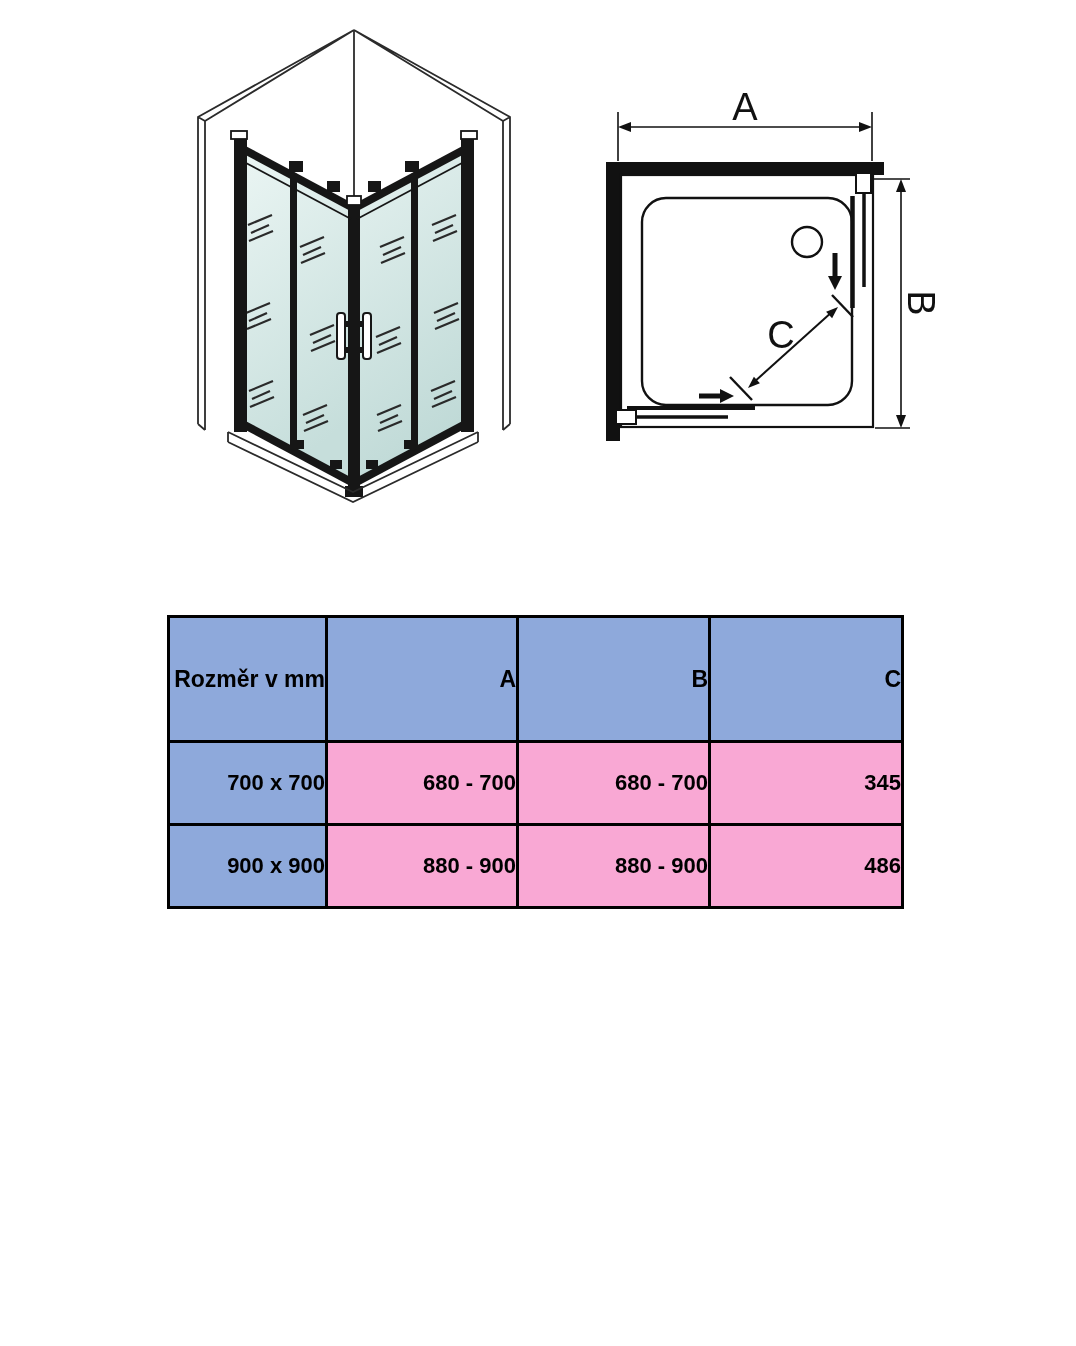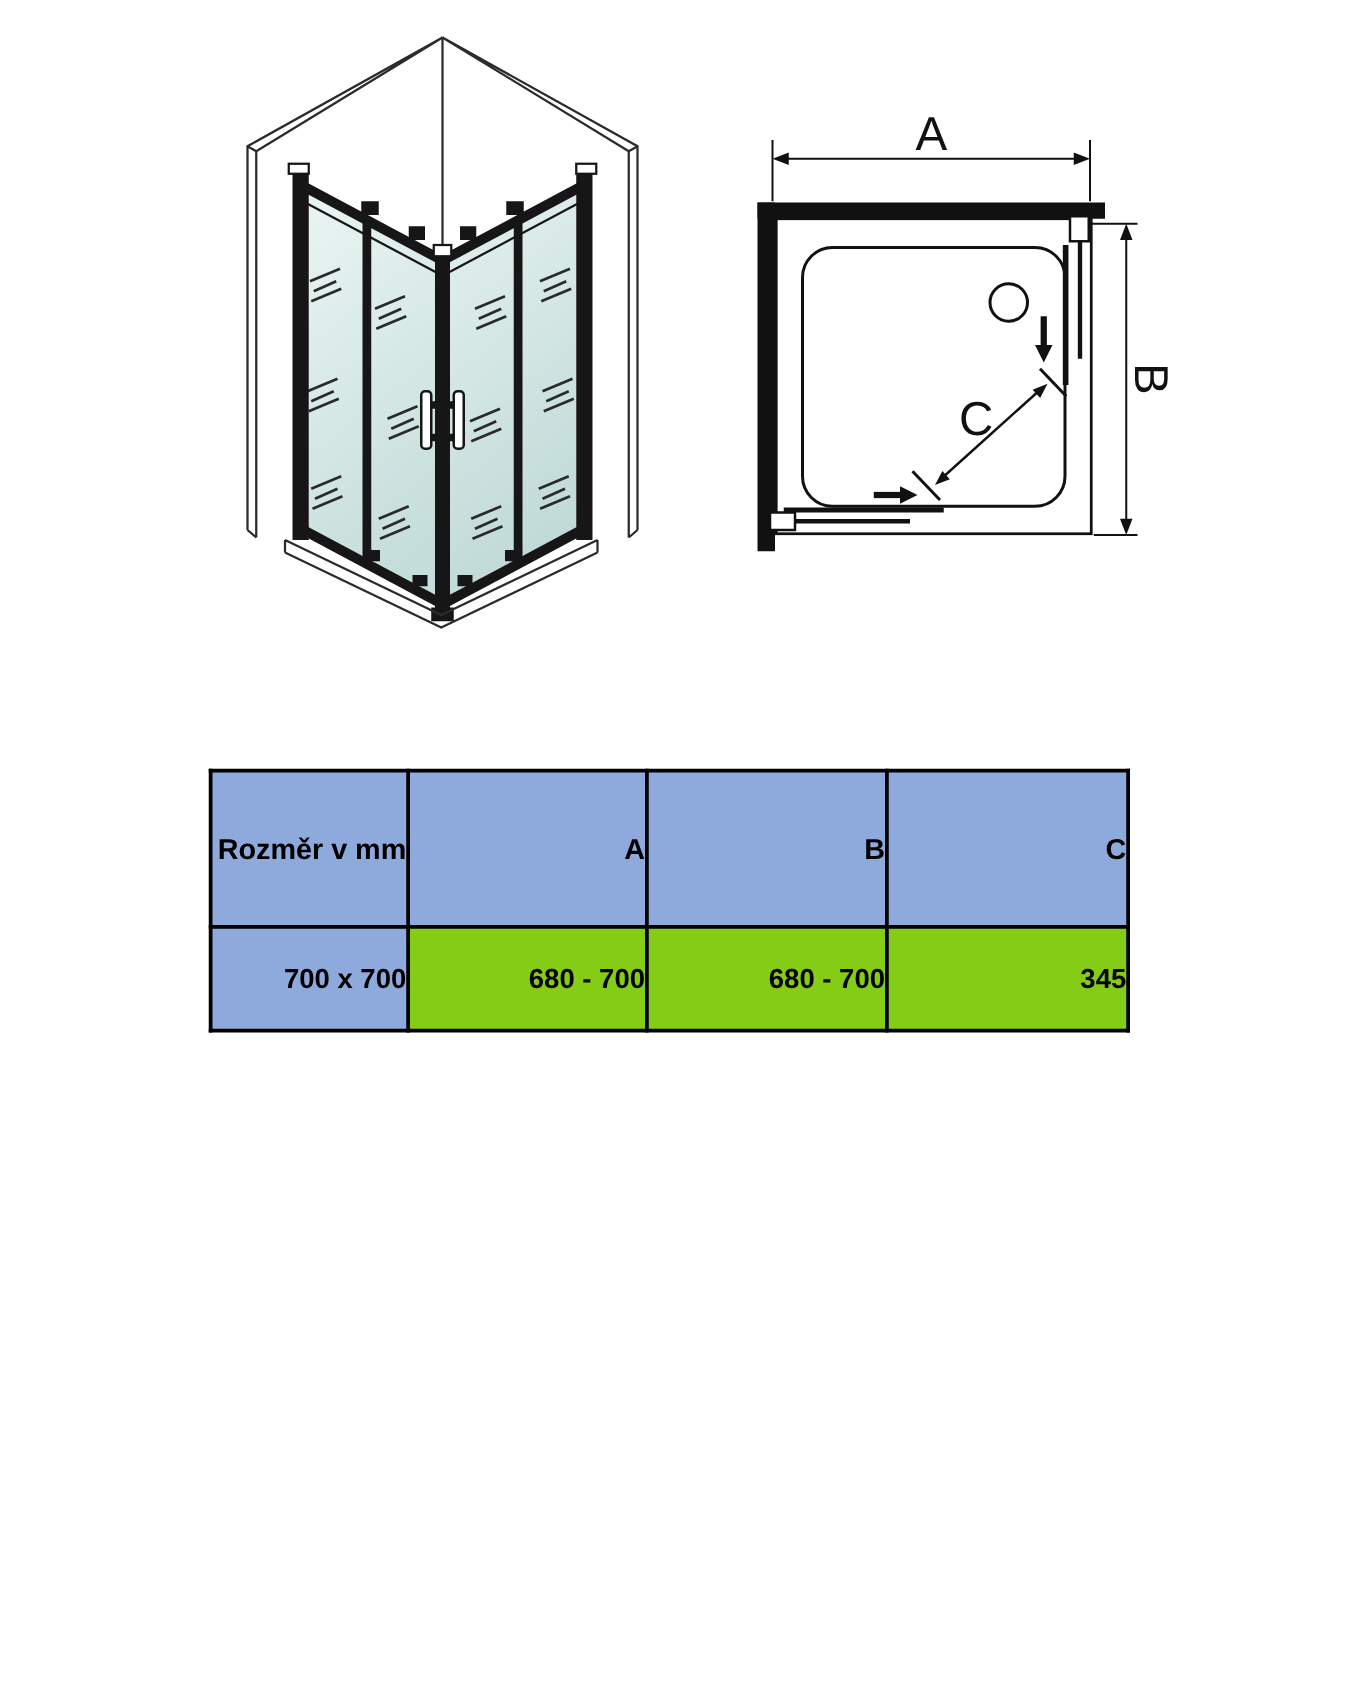--- a/index.html
+++ b/index.html
@@ -12,21 +12,21 @@
 
   table.size-table {
     position:absolute; left:167px; top:615px; width:734px;
     border-collapse:collapse; table-layout:fixed;
   }
   table.size-table th, table.size-table td {
     border:3px solid #000000; text-align:right; vertical-align:middle;
     color:#000000; font-weight:bold; padding:0;
   }
   table.size-table thead th { height:122px; font-size:23px; background:#8EA9DB; }
-  table.size-table tbody td { height:80px;  font-size:22px; background:#84cc16; }
+  table.size-table tbody td { height:80px;  font-size:22px; background:#f9a8d4; }
   table.size-table tbody td.rowhead { background:#8EA9DB;padding-left:41px; }
 
   .plan-label { font-family:"Liberation Sans", sans-serif; font-size:38px; fill:#111111; }
 </style>
 </head>
 <body>
 
 <div class="canvas">
 
   <svg class="iso-svg" viewBox="180 15 350 510">
@@ -181,16 +181,22 @@
         <th>C</th>
       </tr>
     </thead>
     <tbody>
       <tr>
         <td class="rowhead">700 x 700</td>
         <td>680 - 700</td>
         <td>680 - 700</td>
         <td>345</td>
       </tr>
+      <tr>
+        <td class="rowhead">900 x 900</td>
+        <td>880 - 900</td>
+        <td>880 - 900</td>
+        <td>486</td>
+      </tr>
     </tbody>
   </table>
 
 </div>
 
 </body></html>

